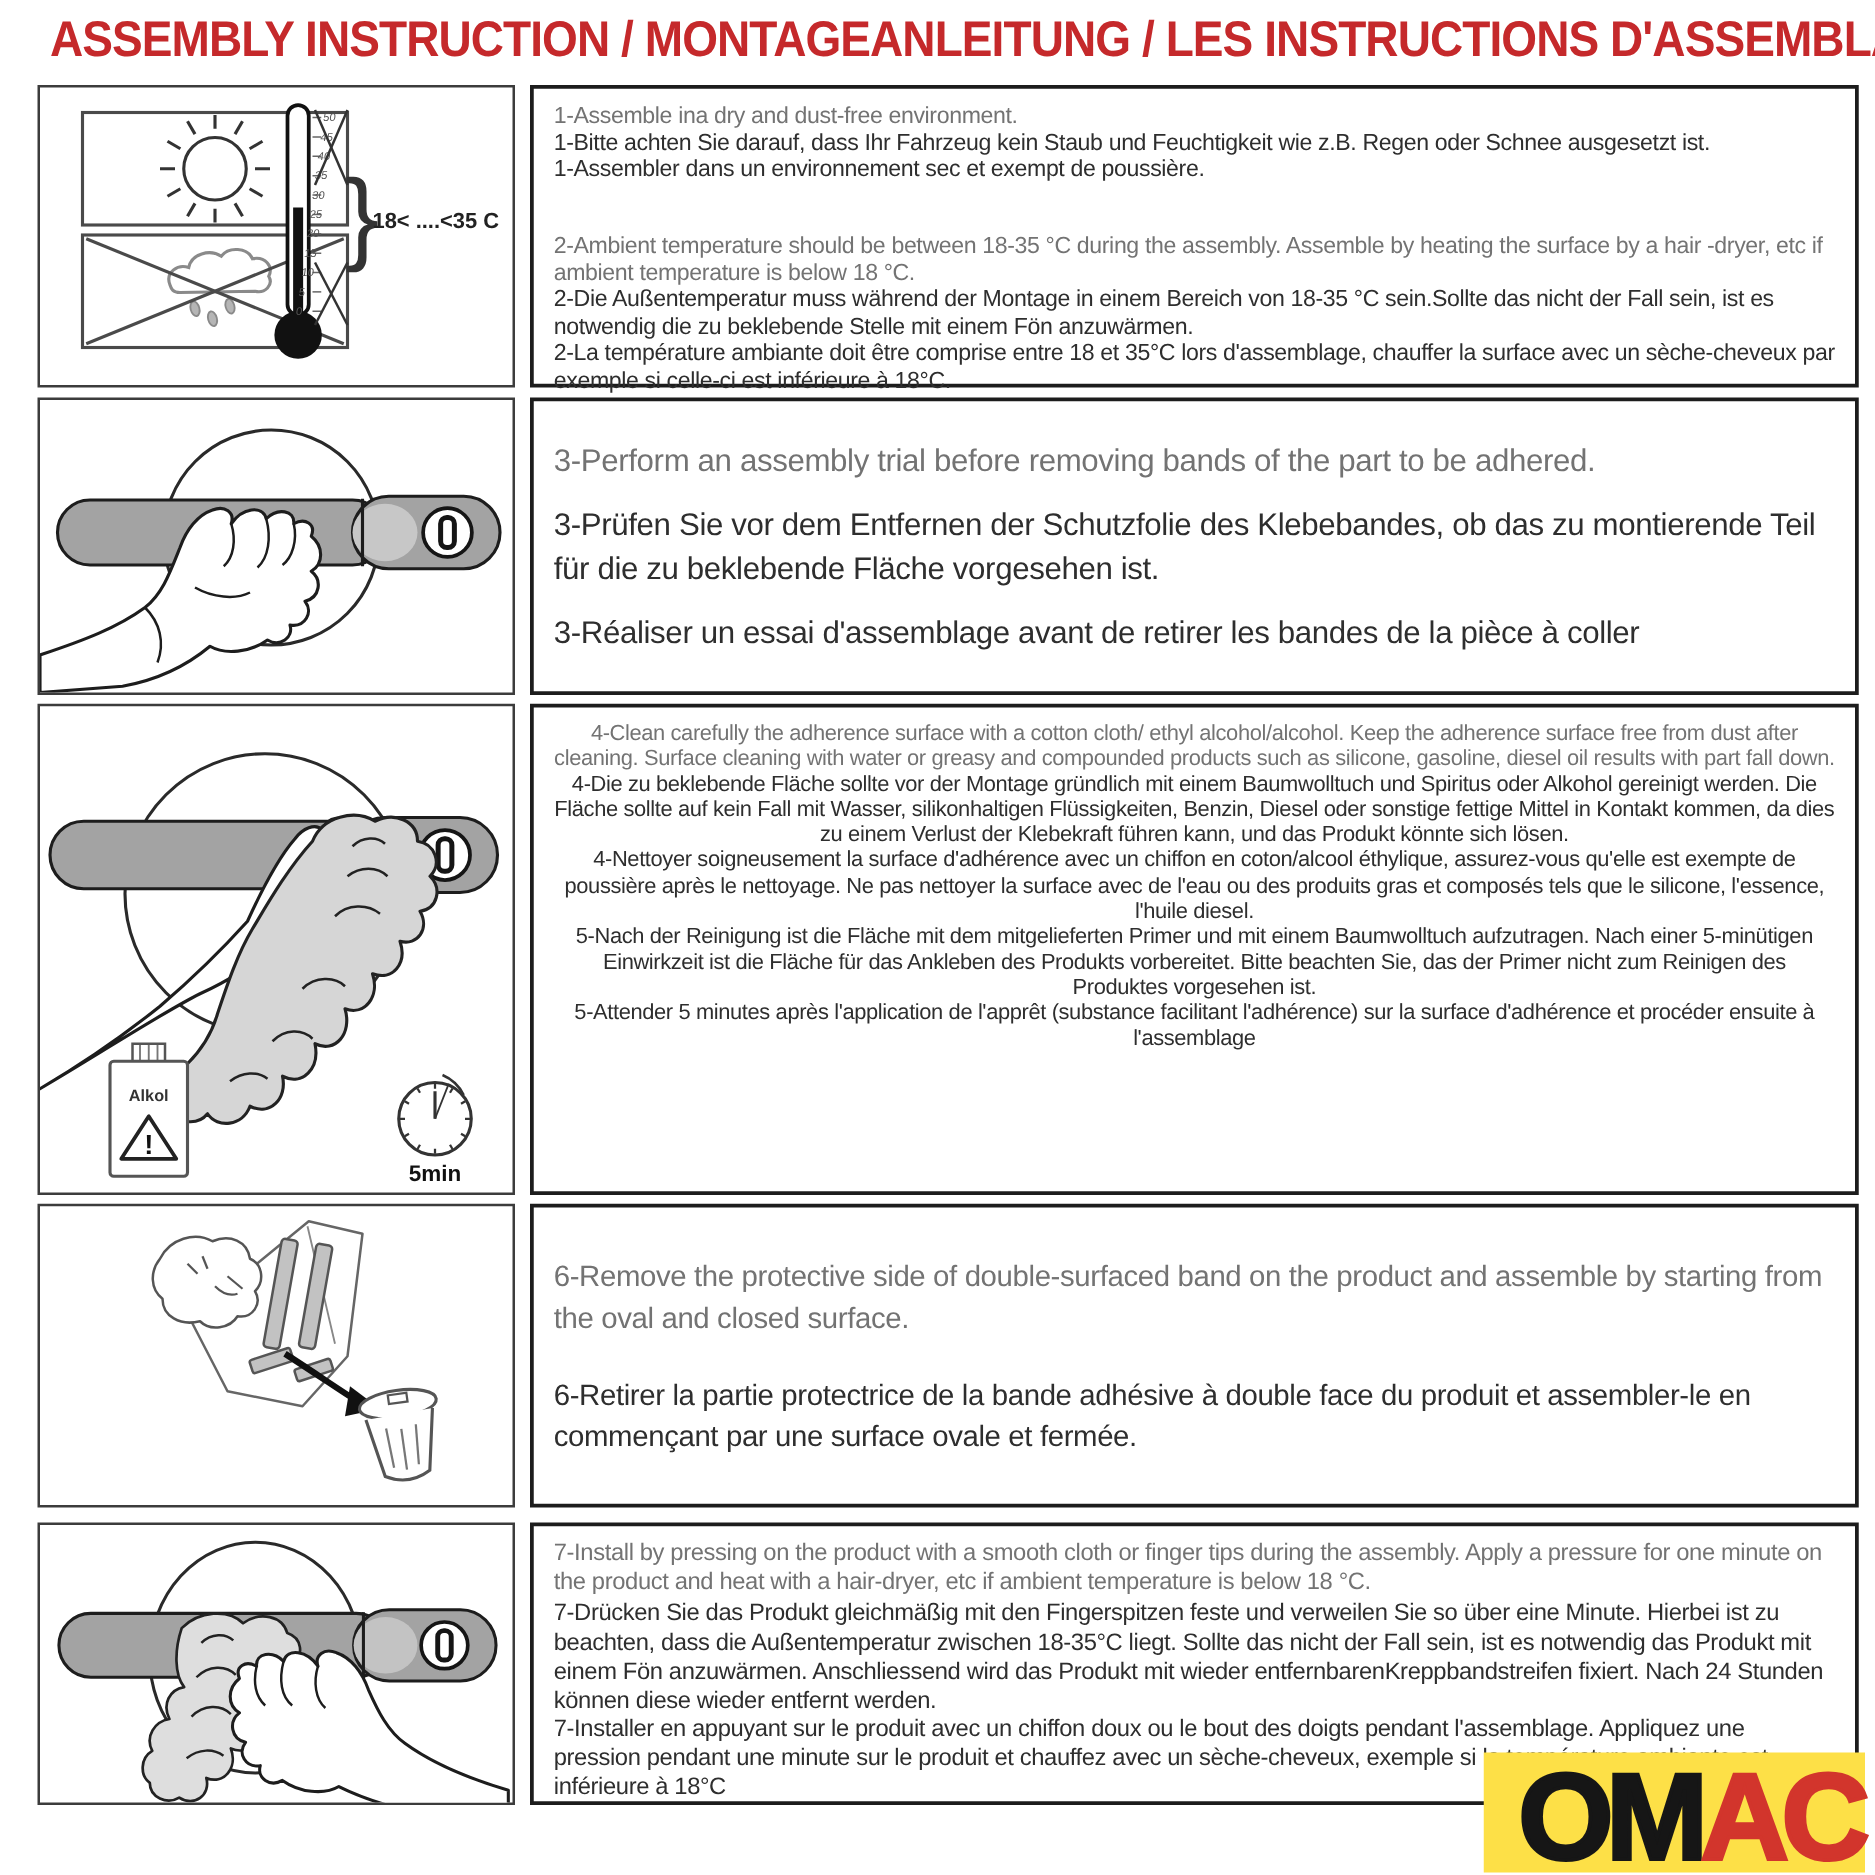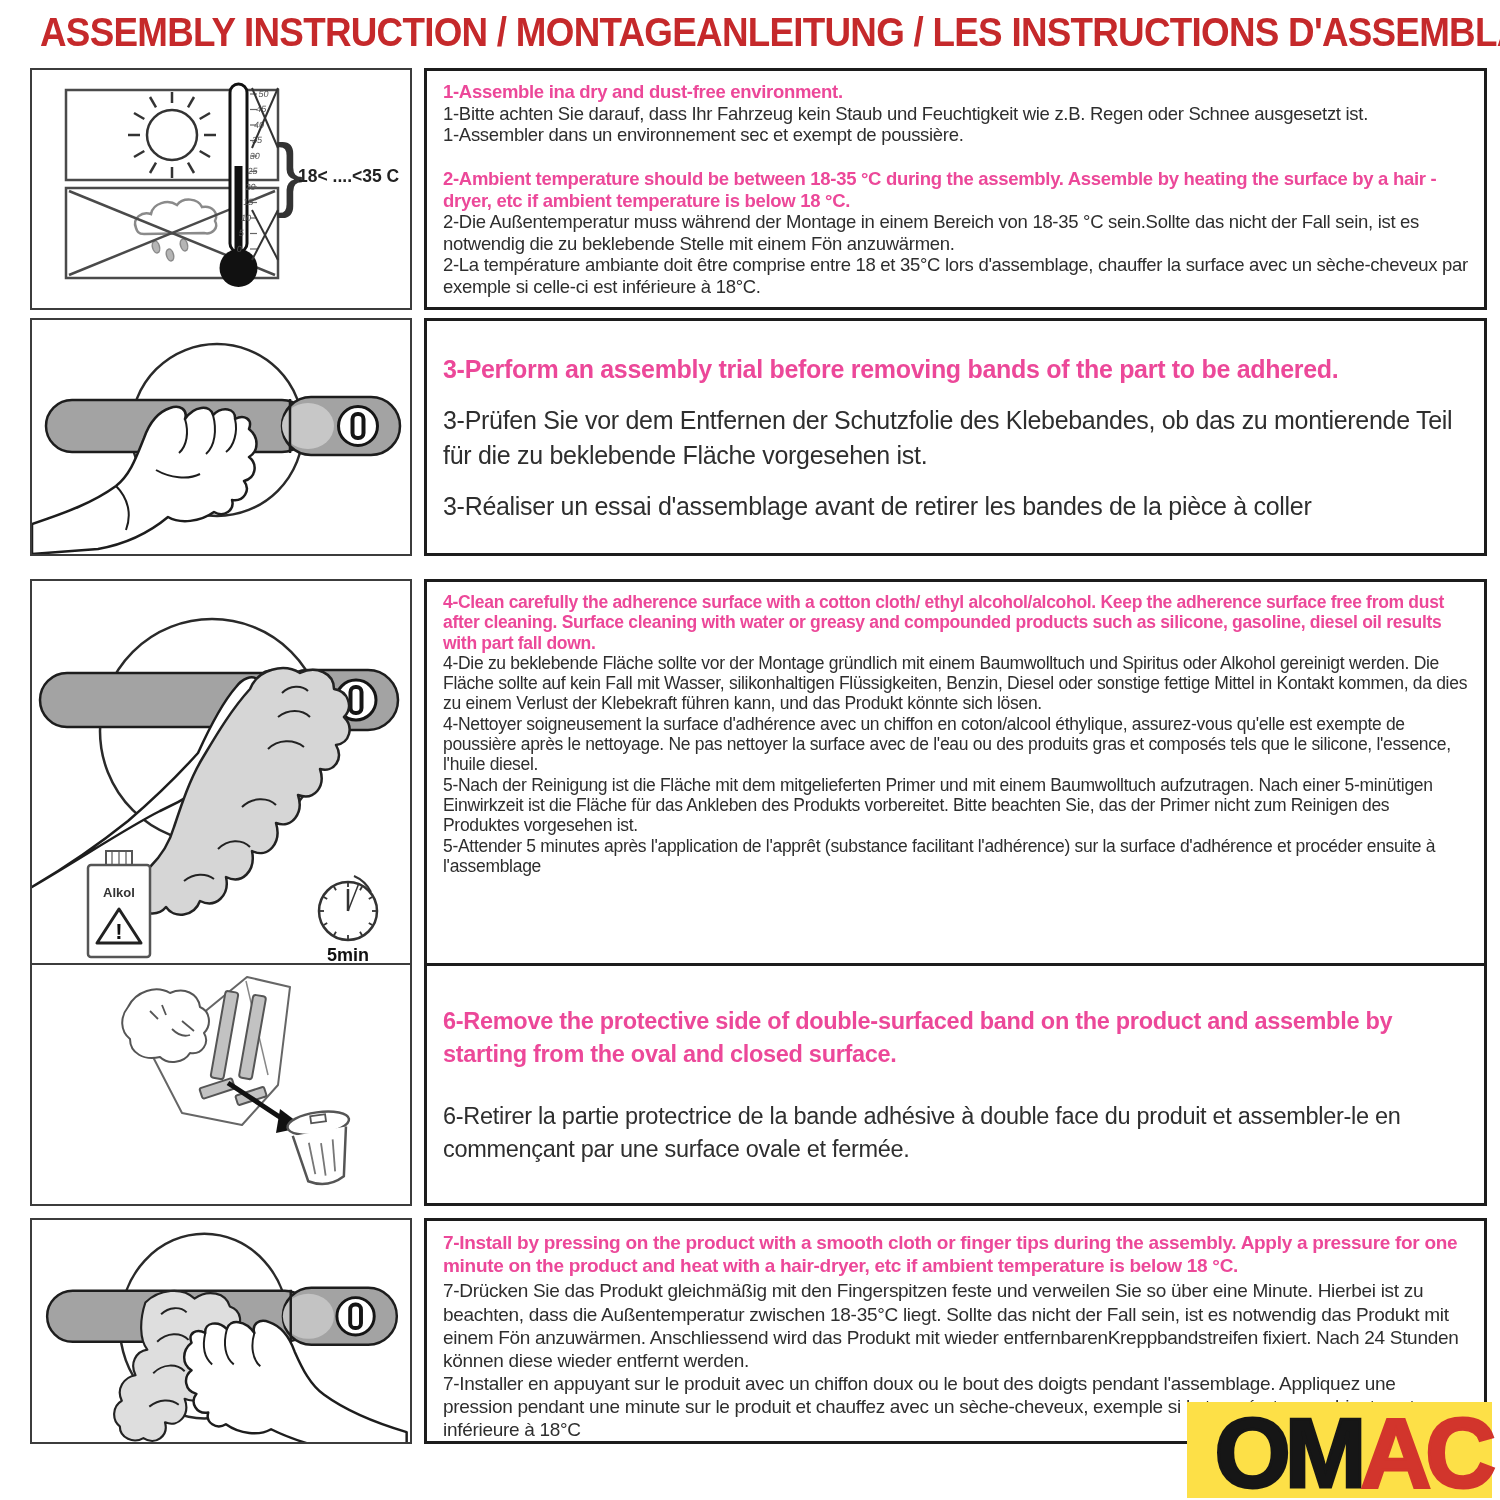--- a/index.html
+++ b/index.html
@@ -7,27 +7,27 @@
        font-family:"Liberation Sans",sans-serif;color:#2e2e2e;}
   .title{position:absolute;left:40px;top:10px;margin:0;font-size:40px;font-weight:bold;
          color:#c5292b;letter-spacing:-0.8px;white-space:nowrap;
          transform:scaleX(0.92);transform-origin:left top;}
   .box{position:absolute;box-sizing:border-box;background:#fff;}
   .illus{left:30px;width:382px;border:2px solid #3c3c3c;}
   .text{left:424px;width:1063px;border:3px solid #1c1c1c;padding:10px 16px 8px;}
   .illus svg{width:100%;height:100%;display:block;}
   .r1{top:68px;height:242px;}
   .r2{top:318px;height:238px;gap:16px;}
-  .r3{top:579px;height:393px;}
+  .r3{top:563px;height:393px;text-align:center;}
   .r4{top:963px;height:243px;}
   .r5{top:1218px;height:226px;}
   .text p{margin:0;letter-spacing:-0.3px;}
-  .b{font-weight:bold;color:#ec4899;}
+  .b{font-weight:normal;color:#737373;}
   .sec1 p{font-size:18.5px;line-height:1.17;}
-  .sec1 .gap{margin-top:22px;}
+  .sec1 .gap{margin-top:39px;}
   .sec2{display:flex;flex-direction:column;justify-content:center;}
   .sec2 p{font-size:25px;line-height:1.4;}
   .sec3 p{font-size:17.5px;line-height:1.16;}
   .sec3 .gap{margin-top:16px;}
   .sec4{display:flex;flex-direction:column;justify-content:center;gap:28px;}
   .sec4 p{font-size:23.5px;line-height:1.42;}
   .sec5 p{font-size:19px;line-height:1.22;}
   .sec5 .b{margin-bottom:2px;}
   .logo{position:absolute;right:8px;top:1402px;background:#fde047;padding:6px 2px 0 28px;
         font-size:98px;font-weight:bold;letter-spacing:-6px;line-height:0.92;z-index:5;}

